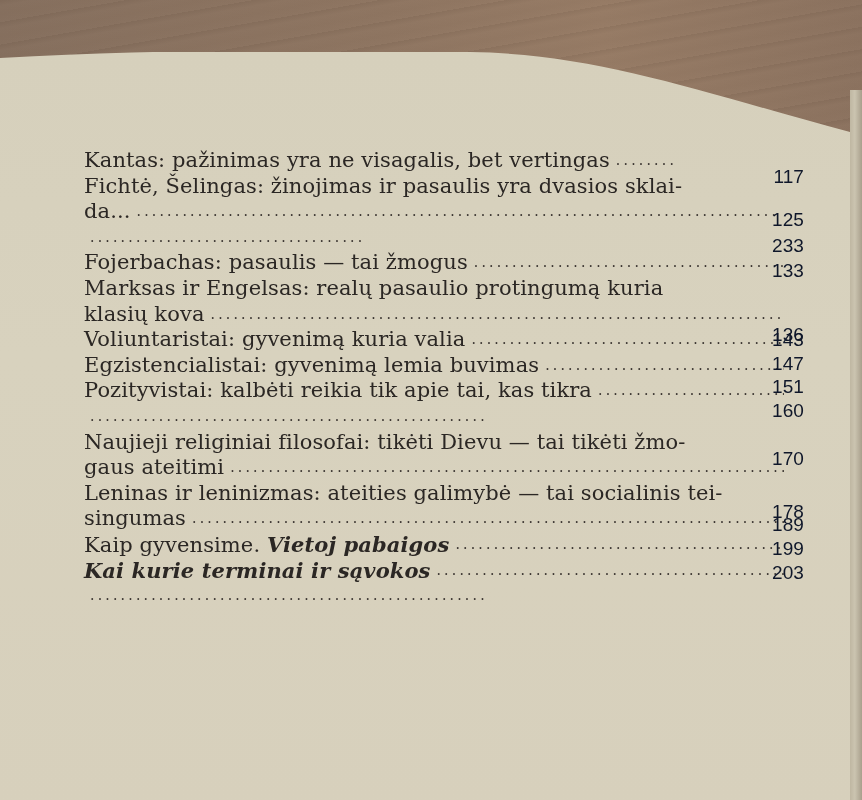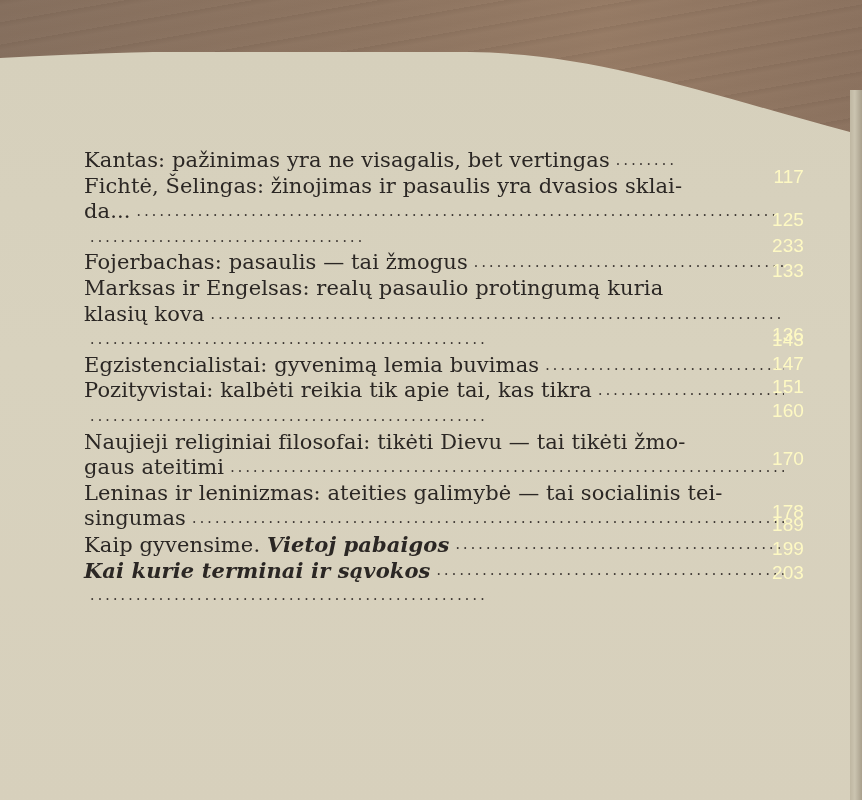--- a/index.html
+++ b/index.html
@@ -68,21 +68,21 @@
       letter-spacing: 3.2px;
       font-size: 14px;
       color: #3a3430;
     }
     .line .page-no {
       position: absolute;
       right: -14px;
       font-family: "Liberation Sans", "DejaVu Sans", sans-serif;
       font-size: 19px;
       top: 6px;
-      color: #fef9c3;
+      color: #0f172a;
       margin-left: 39px;
     }
     .italic { font-style: italic; font-weight: bold; }
   </style>
 </head>
 <body>
 
 <div class="wood"></div>
 <div class="page"></div>
 <div class="page-right-edge"></div>
@@ -118,20 +118,21 @@
   <div class="line">
     <span class="text">Marksas ir Engelsas:  realų pasaulio protingumą kuria</span>
   </div>
   <div class="line">
     <span class="text">klasių kova</span>
     <span class="dots">....................................................................................</span>
     <span class="page-no" style="top:20px">136</span>
   </div>
 
   <div class="line">
+    <span class="text">Voliuntaristai: gyvenimą kuria valia</span>
     <span class="dots">....................................................</span>
     <span class="page-no" style="top:0px">143</span>
   </div>
 
   <div class="line">
     <span class="text">Egzistencialistai: gyvenimą lemia buvimas</span>
     <span class="dots">....................................................</span>
     <span class="page-no" style="top:-2px">147</span>
   </div>
 

